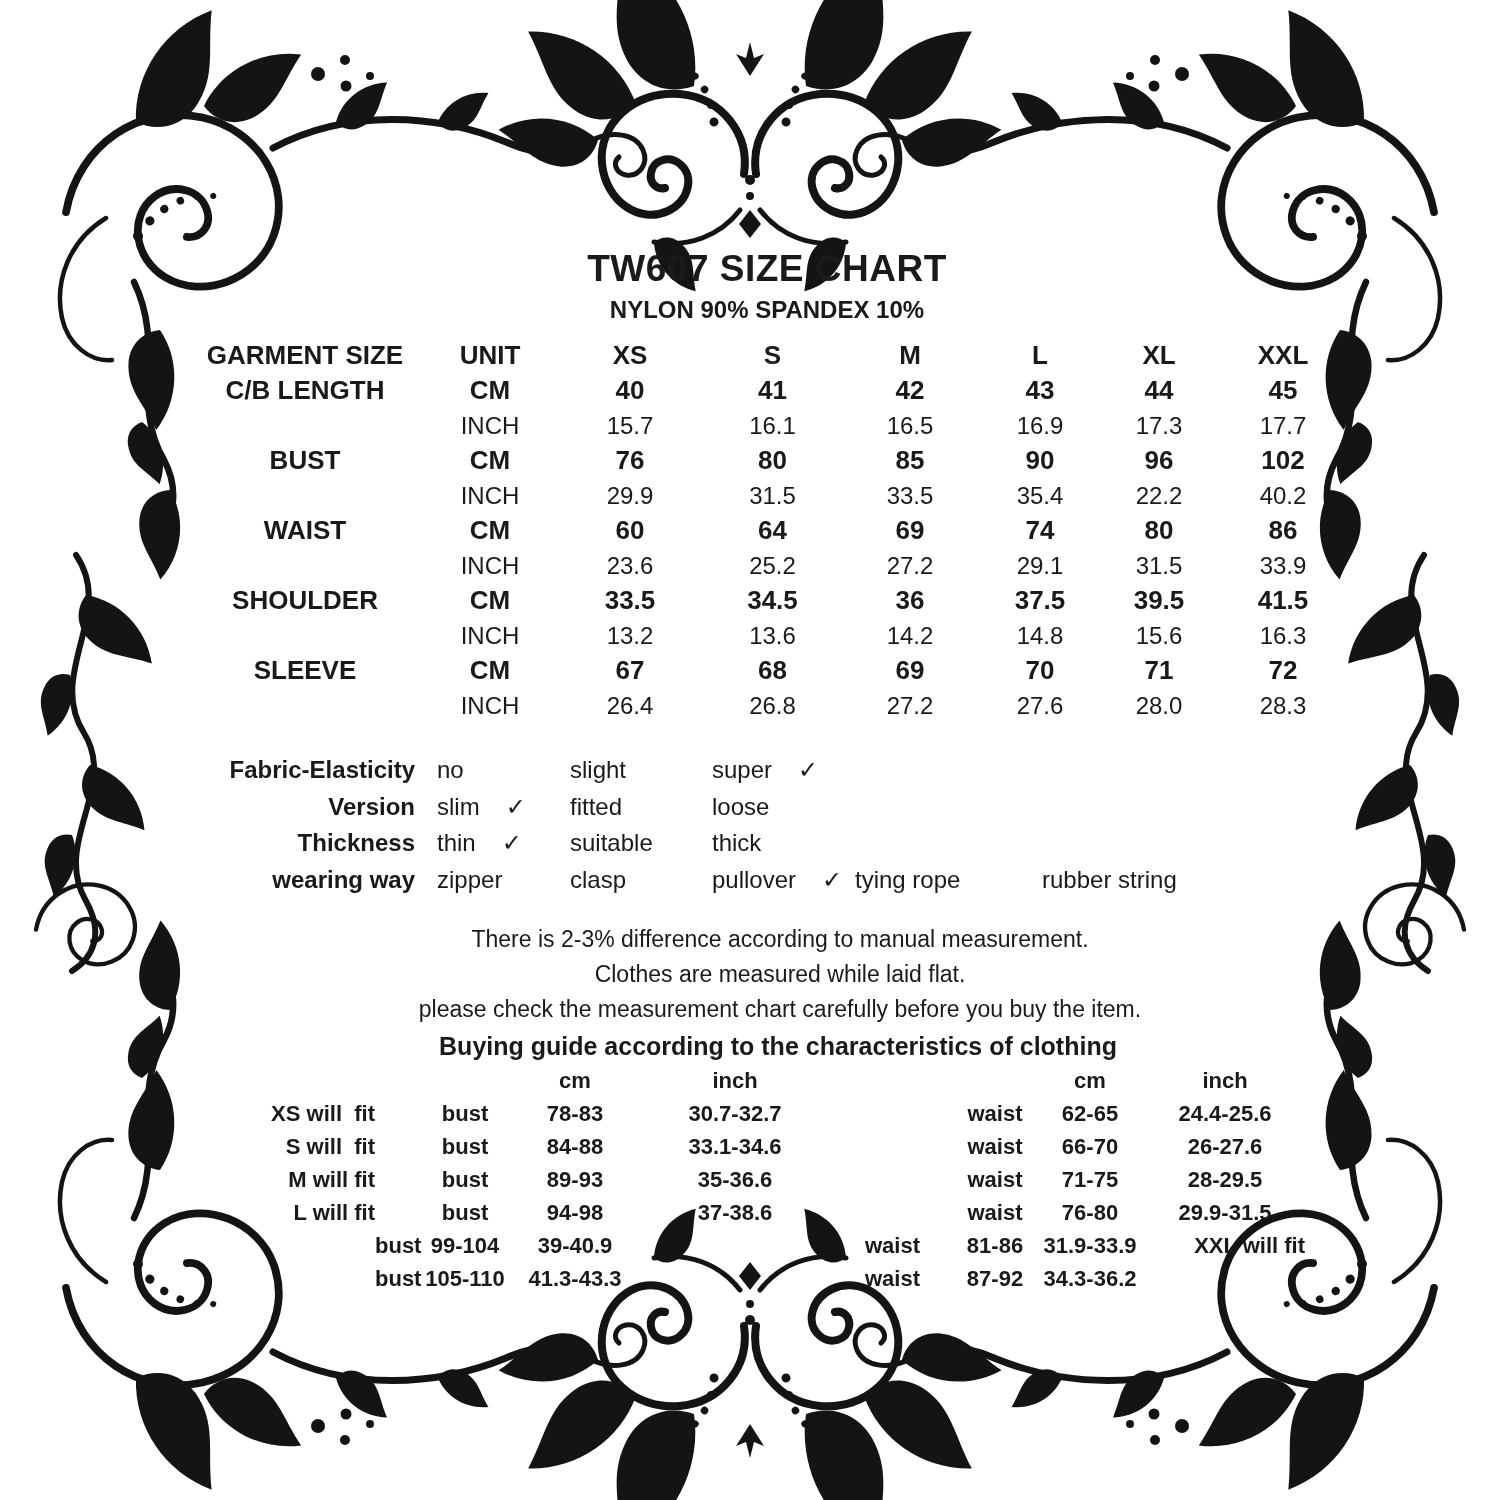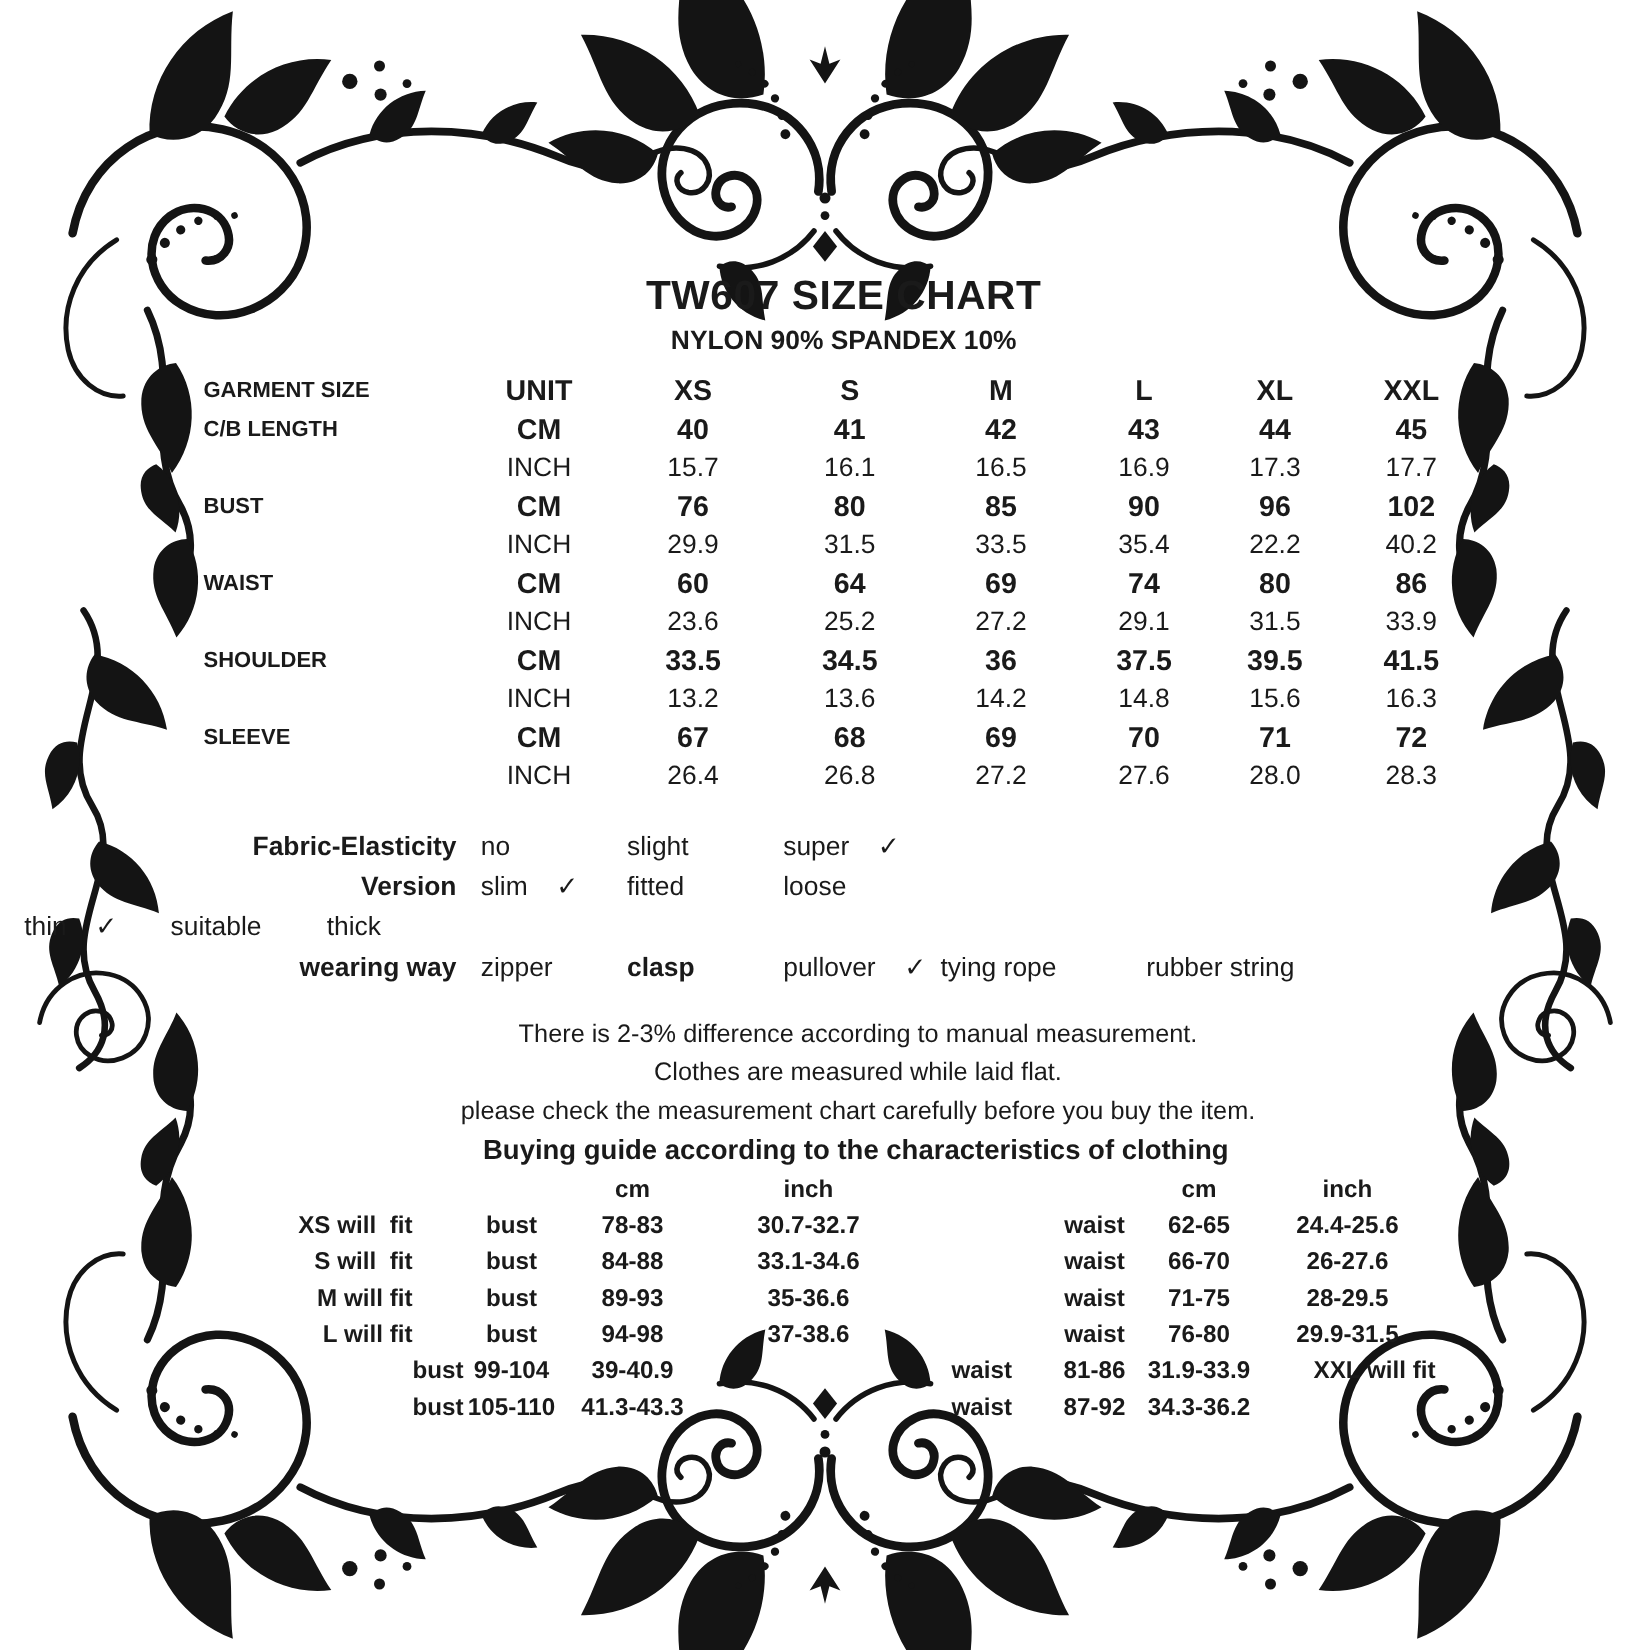--- a/index.html
+++ b/index.html
@@ -8,21 +8,21 @@
   .border-svg{position:absolute;left:0;top:0;width:1500px;height:1500px;}
   .title{position:absolute;top:248px;left:0;width:1534px;text-align:center;
          font-size:37px;font-weight:bold;letter-spacing:0.5px;}
   .subtitle{position:absolute;top:296px;left:0;width:1534px;text-align:center;
          font-size:24px;font-weight:bold;}
   .size-table{position:absolute;left:185px;top:338px;display:grid;
          grid-template-columns:240px 130px 150px 135px 140px 120px 118px 130px;}
   .size-table .cell{height:35px;line-height:35px;text-align:center;font-size:24px;white-space:nowrap;}
   .size-table .b{font-size:26px;font-weight:bold;}
   .size-table .hdr{font-size:26px;font-weight:bold;}
-  .size-table .lbl{text-align:left;font-size:20px;font-weight:bold;}
+  .size-table .lbl{text-align:center;font-size:26px;font-weight:bold;}
   #attributes{position:absolute;left:0;top:752px;width:1500px;}
   .attr-row{display:flex;height:36.6px;line-height:36.6px;font-size:24px;}
   .attr-label{width:415px;text-align:right;font-weight:bold;white-space:pre;}
   .attr-opts{display:flex;margin-left:22px;}
   .attr-cell{flex:0 0 auto;white-space:nowrap;}
   .check{margin-left:26px;font-size:24px;}
   #notes{position:absolute;left:0;top:922px;width:1560px;text-align:center;}
   .note-line{height:35px;line-height:35px;font-size:23px;}
   .guide-heading{position:absolute;left:0;top:1027px;width:1556px;text-align:center;
          height:38px;line-height:38px;font-size:25px;font-weight:bold;}
@@ -228,31 +228,32 @@
       </div>
       <div class="attr-row">
         <div class="attr-label">Version</div>
         <div class="attr-opts">
           <div class="attr-cell" style="width: 133px;"><span>slim</span><span class="check">✓</span></div>
           <div class="attr-cell" style="width: 142px;"><span>fitted</span></div>
           <div class="attr-cell" style="width: 143px;"><span>loose</span></div>
         </div>
       </div>
       <div class="attr-row">
+        <div class="attr-label">Thickness</div>
         <div class="attr-opts">
           <div class="attr-cell" style="width: 133px;"><span>thin</span><span class="check">✓</span></div>
           <div class="attr-cell" style="width: 142px;"><span>suitable</span></div>
           <div class="attr-cell" style="width: 143px;"><span>thick</span></div>
         </div>
       </div>
       <div class="attr-row">
         <div class="attr-label">wearing way</div>
         <div class="attr-opts">
           <div class="attr-cell" style="width: 133px;"><span>zipper</span></div>
-          <div class="attr-cell" style="width: 142px; font-weight: bold;"><span>clasp</span></div>
+          <div class="attr-cell" style="width: 142px;"><span>clasp</span></div>
           <div class="attr-cell" style="width: 143px;"><span>pullover</span><span class="check">✓</span></div>
           <div class="attr-cell" style="width: 187px;"><span>tying rope</span></div>
           <div class="attr-cell" style="width: 300px;"><span>rubber string</span></div>
         </div>
       </div>
     </div>
 
   <div id="notes">
       <div class="note-line">There is 2-3% difference according to manual measurement.</div>
       <div class="note-line">Clothes are measured while laid flat.</div>

